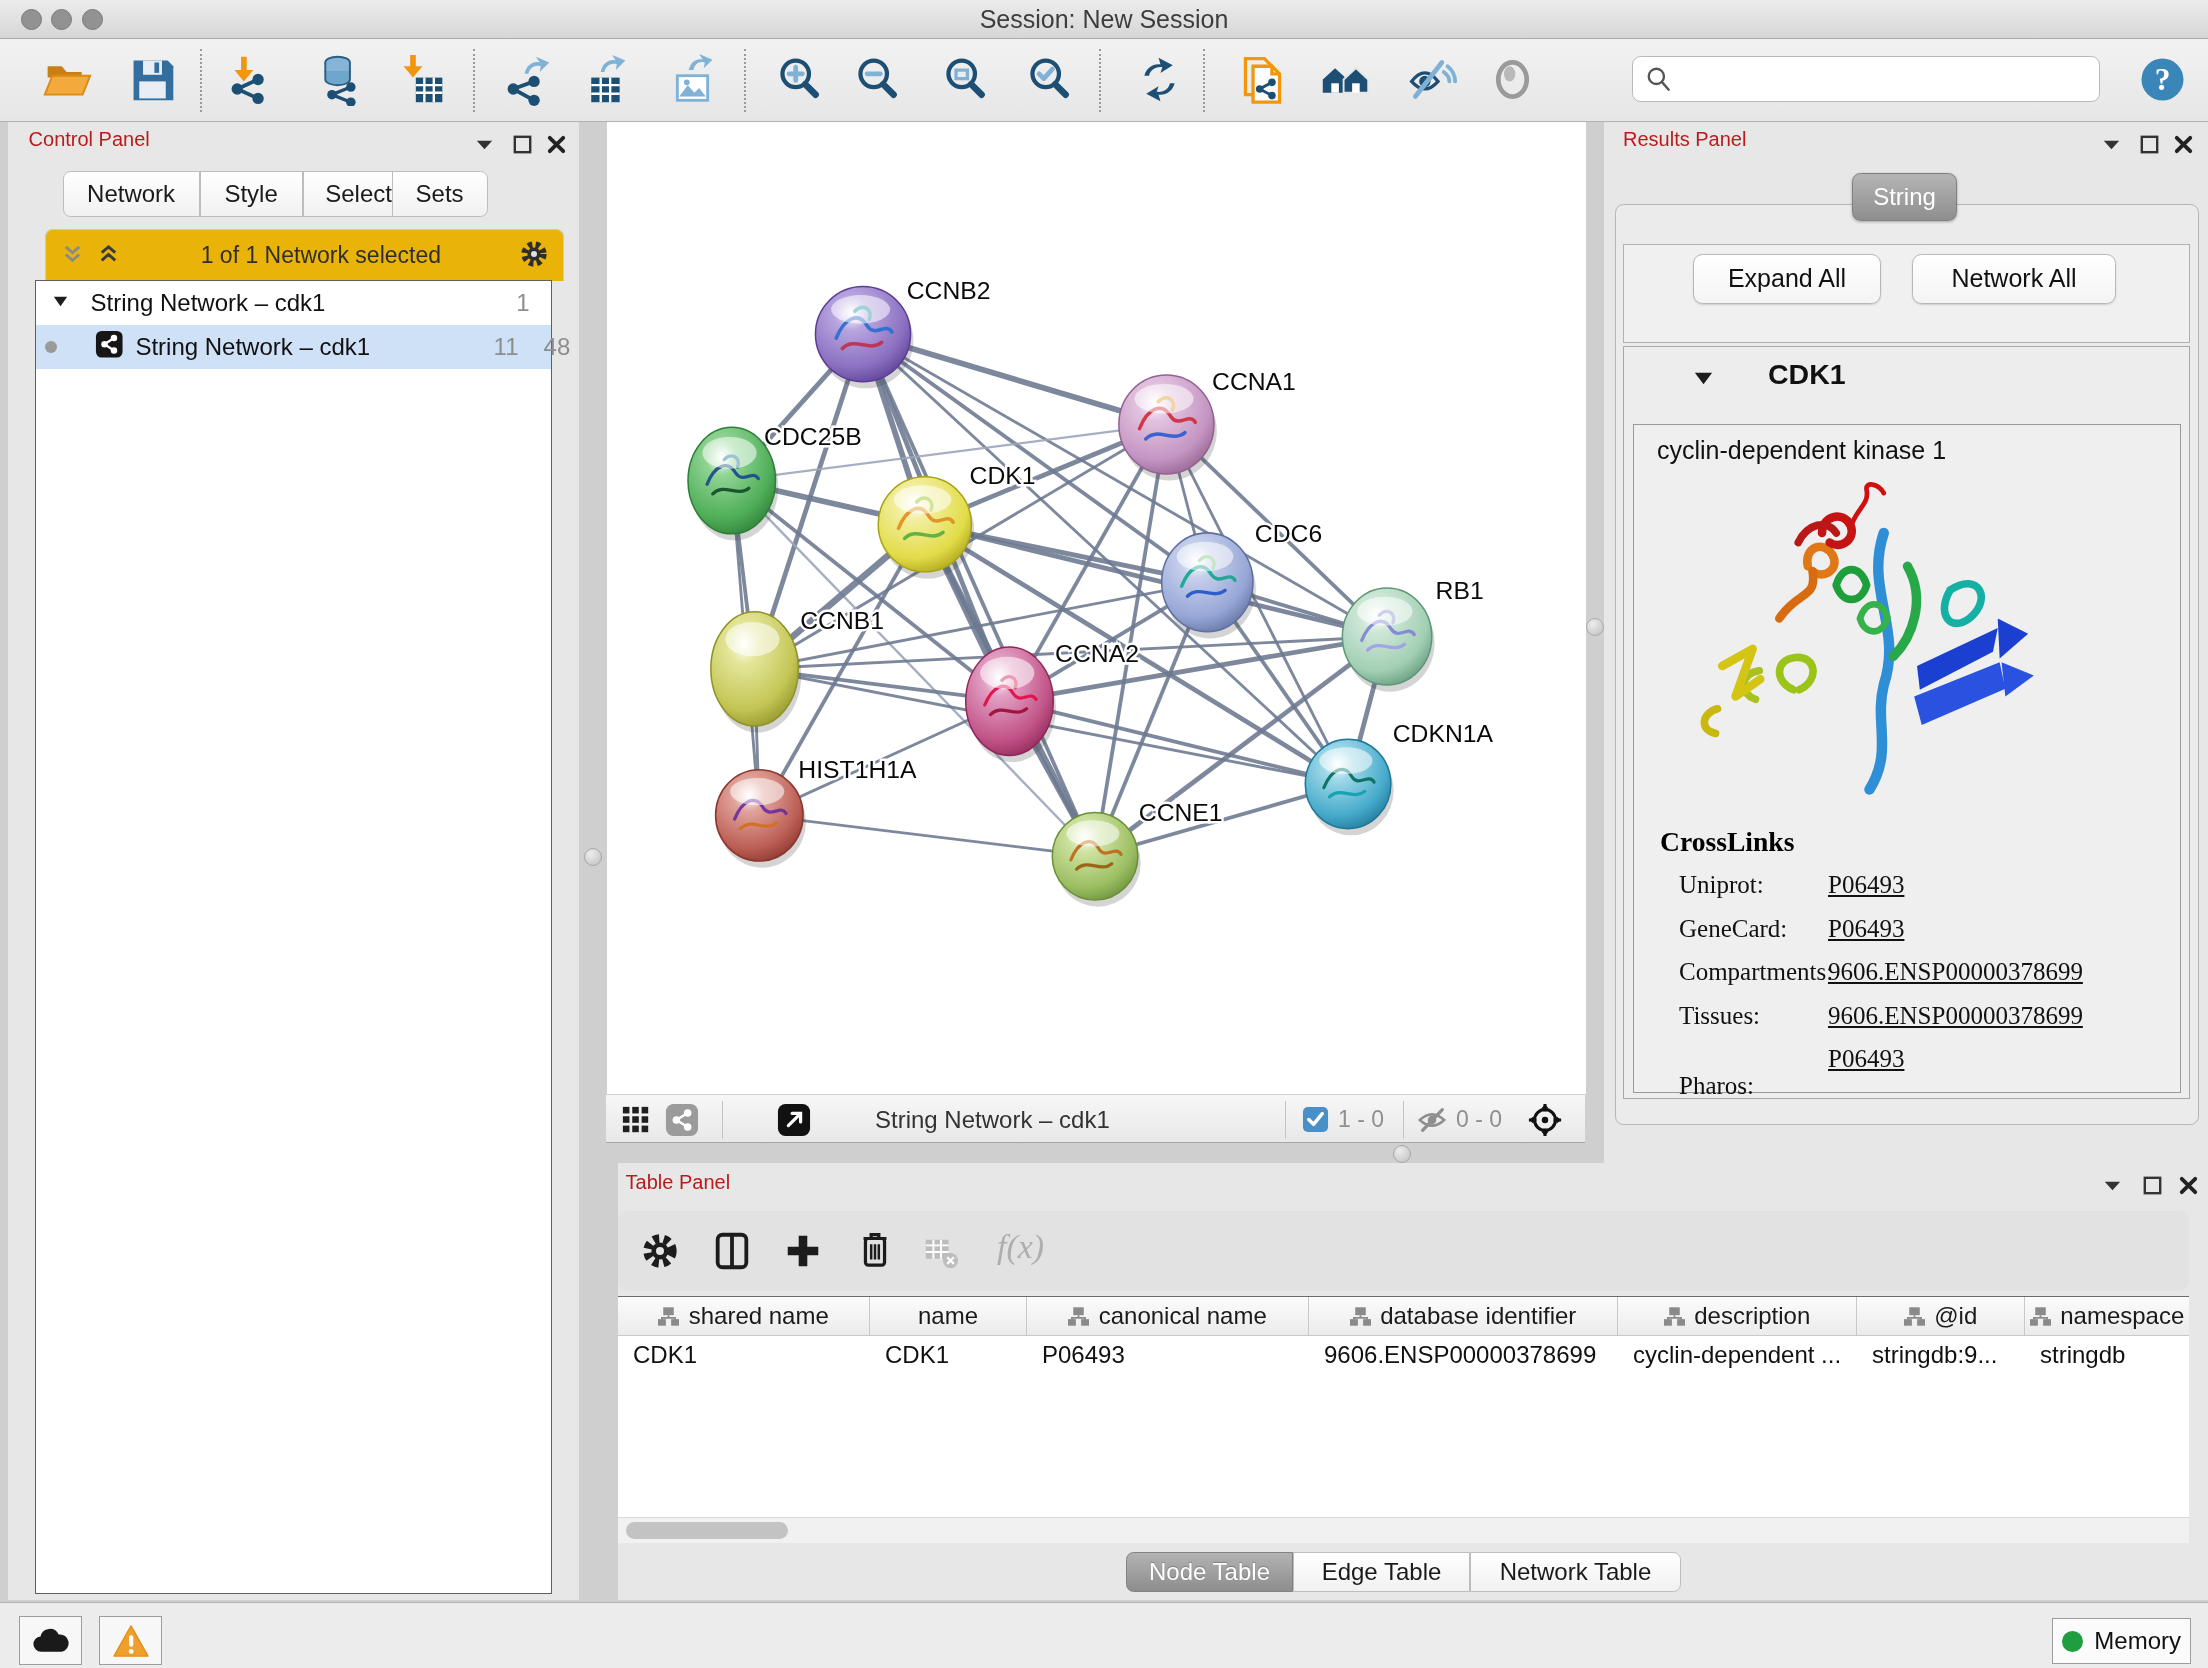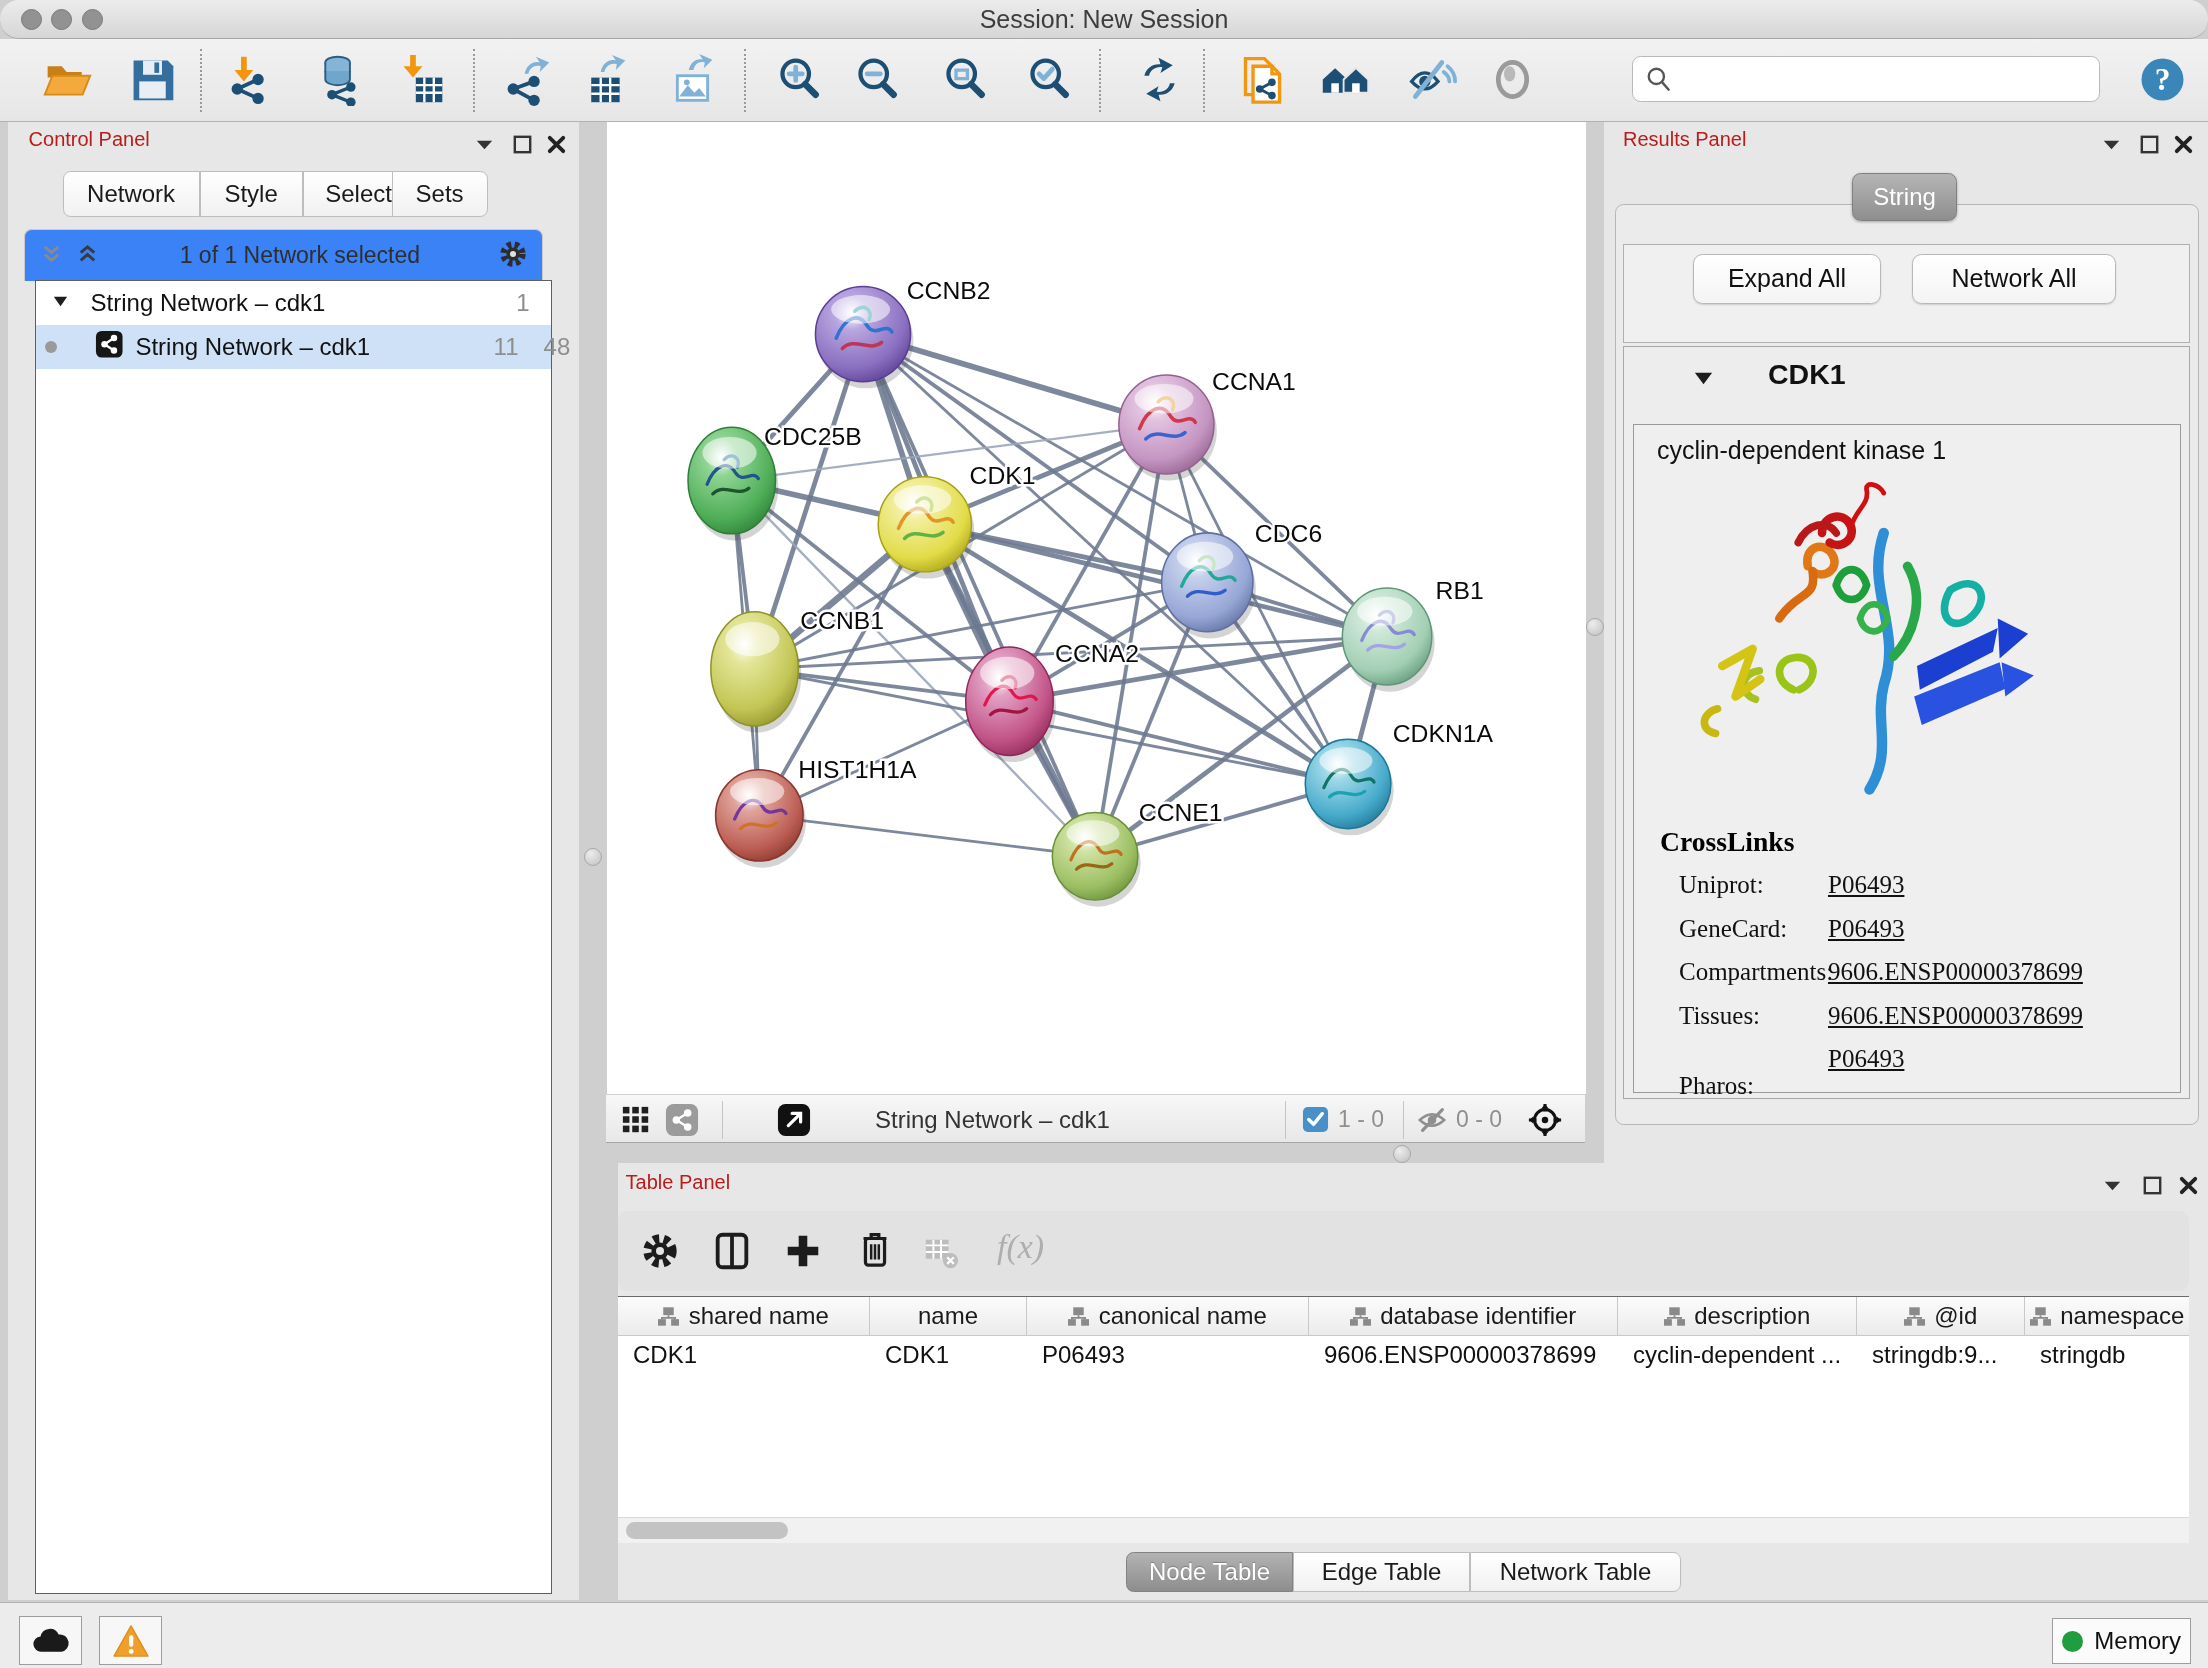--- a/index.html
+++ b/index.html
@@ -1,21 +1,21 @@
 <!DOCTYPE html>
 <html style="font-size:15px"><head>
 <meta charset="utf-8">
 <style>
   html,body{margin:0;padding:0;background:#cfcfcf;}
   body{width:2208px;height:1668px;position:relative;font-family:"Liberation Sans",sans-serif;
        -webkit-font-smoothing:antialiased;overflow:hidden;}
   .abs{position:absolute;}
   
   #titlebar{left:0;top:0;width:2208px;height:38px;background:linear-gradient(#ececec,#d6d6d6);
-            border-bottom:1px solid #a8a8a8;border-radius:19px;}
+            border-bottom:1px solid #a8a8a8;}
   .tlight{width:19px;height:19px;border-radius:50%;background:#929292;border:1px solid #787878;top:8.6px;}
   #wintitle{left:0;top:0;width:2208px;height:38px;line-height:38px;text-align:center;
             font-size:25px;color:#3d3d3d;}
   
   #toolbar{left:0;top:39px;width:2208px;height:82px;background:linear-gradient(#f2f2f2,#e6e6e6);
            border-bottom:1.9px solid #b2b2b2;}
   .tbtn{top:14.3px;width:53px;height:53px;cursor:pointer;}
   .tsep{top:9.5px;height:63px;border-left:2.9px dotted #9a9a9a;width:0;}
   #searchfield{left:1632px;top:17px;width:468px;height:46px;background:#fff;border:1.9px solid #b9b9b9;
                border-radius:8.6px;display:flex;align-items:center;padding-left:11.4px;box-sizing:border-box;}
@@ -23,21 +23,21 @@
                      font-family:"Liberation Sans",sans-serif;}
   
   .panel-title{font-size:20px;color:#b91c1c;}
   .pico{width:25px;height:25px;}
   
   #controlpanel{left:7.6px;top:122px;width:571px;height:1478px;background:#e7e7e7;}
   .ctab,.btab{box-sizing:border-box;border:1px solid #bdbdbd;background:linear-gradient(#ffffff,#f1f1f1);
         color:#1a1a1a;font-size:24px;text-align:center;cursor:pointer;}
   .ctab.active,.btab.active{background:linear-gradient(#b3b3b3,#8d8d8d);color:#fff;border-color:#828282;
         text-shadow:0 -1px 1px rgba(0,0,0,.25);}
-  #netselectorbar{left:16px;top:107px;width:517px;height:51px;background:#3b82f6;border:1px solid #cacaca;
+  #netselectorbar{left:37px;top:107px;width:517px;height:51px;background:#eab308;border:1px solid #cacaca;
         border-bottom:none;border-radius:7.6px 7.6px 0 0;display:flex;align-items:center;}
   #treebox{left:27px;top:158px;width:517px;height:1314px;background:#fff;border:1.9px solid #5f5f5f;
         box-sizing:border-box;}
   .treerow{position:relative;height:44px;display:flex;align-items:center;font-size:24px;color:#111;}
   .treerow.selected{background:#cfe1f7;}
   .count{color:#8e8e8e;}
   
   #canvas{left:606px;top:122px;width:979px;height:972px;background:#ffffff;border-left:1px solid #cfcfcf;
         border-right:1px solid #cfcfcf;}
   #netstatusbar{left:606px;top:1094px;width:979px;height:49px;background:linear-gradient(#f7f7f7,#e8e8e8);

